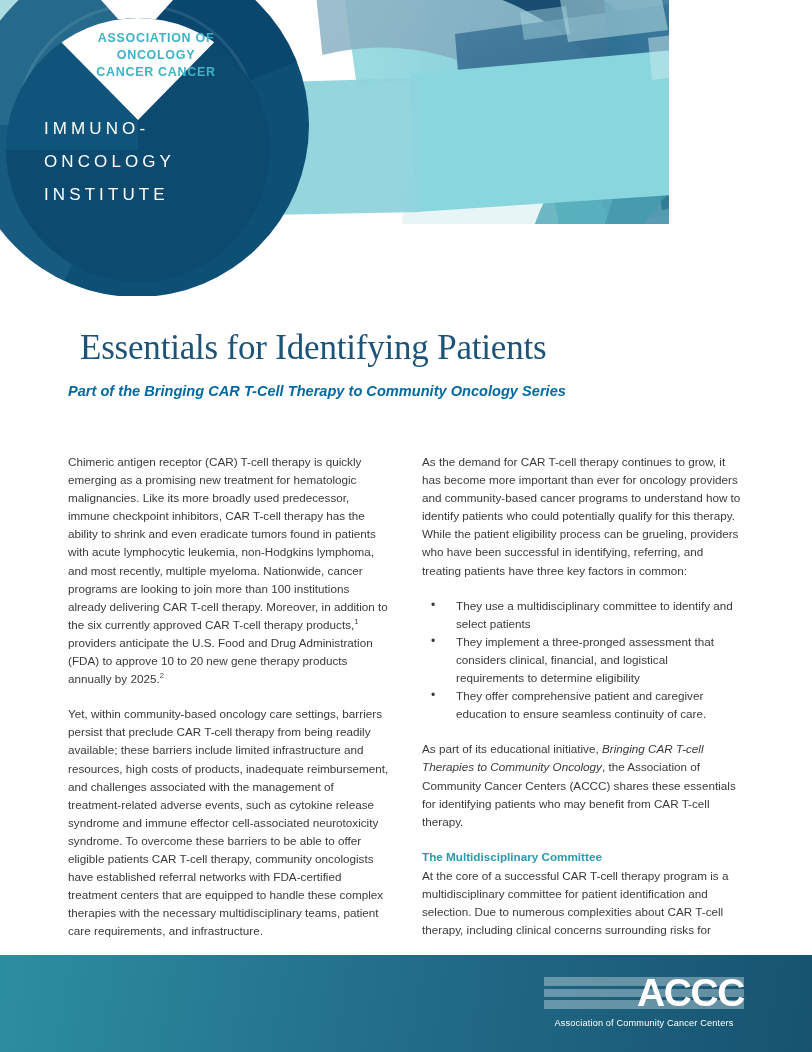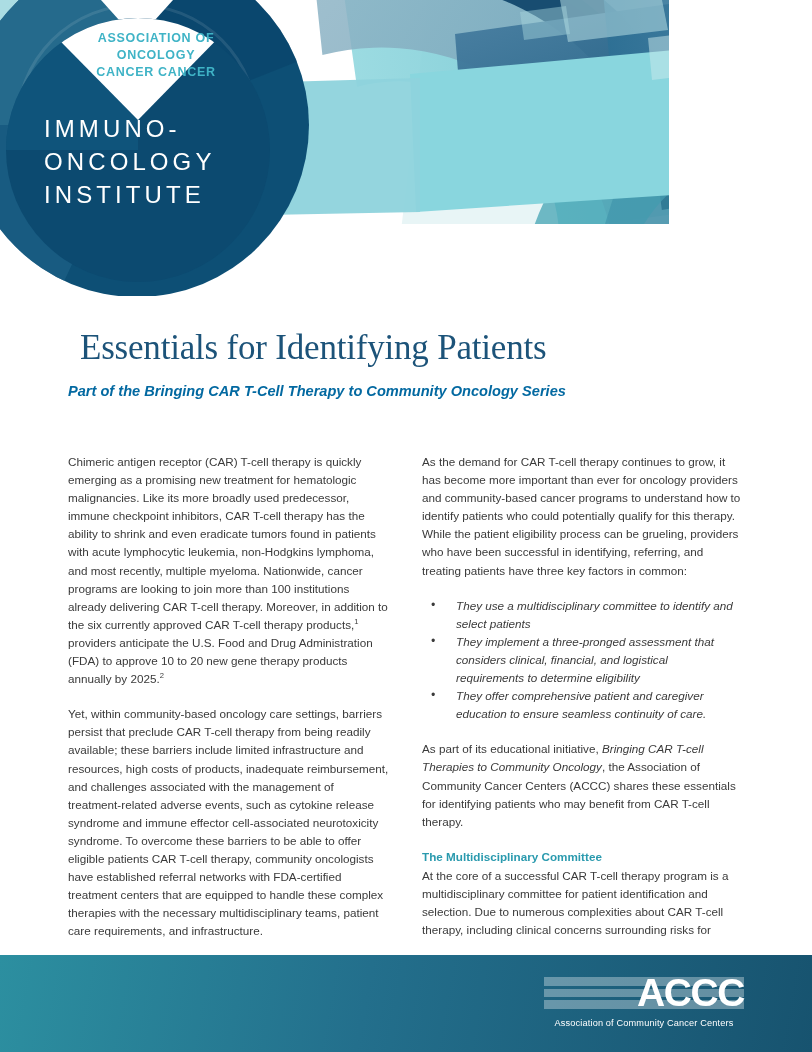--- a/index.html
+++ b/index.html
@@ -49,21 +49,21 @@
     line-height: 17px;
     z-index: 6;
   }
   .ioi-title {
     position: absolute;
     left: 44px;
     top: 112px;
     width: 230px;
     color: #ffffff;
     font-family: "Liberation Sans", sans-serif;
-    font-size: 24px;
+    font-size: 17px;
     font-weight: 300;
     letter-spacing: 4.1px;
     line-height: 33px;
     z-index: 6;
   }
 
   
   .title-block {
     position: absolute;
     left: 68px;
@@ -113,21 +113,20 @@
   .para sup {
     font-size: 7.6px;
     vertical-align: super;
     line-height: 0;
   }
 
   ul.bullets {
     margin: 0 9px 17px 0;
     padding: 0;
     list-style: none;
-    font-style: italic;
   }
   ul.bullets li {
     position: relative;
     color: #3a3a3a;
     font-family: "Liberation Sans", sans-serif;
     font-size: 11.7px;
     line-height: 18.1px;
     padding-left: 34px;
     margin-bottom: 0px;
   }

